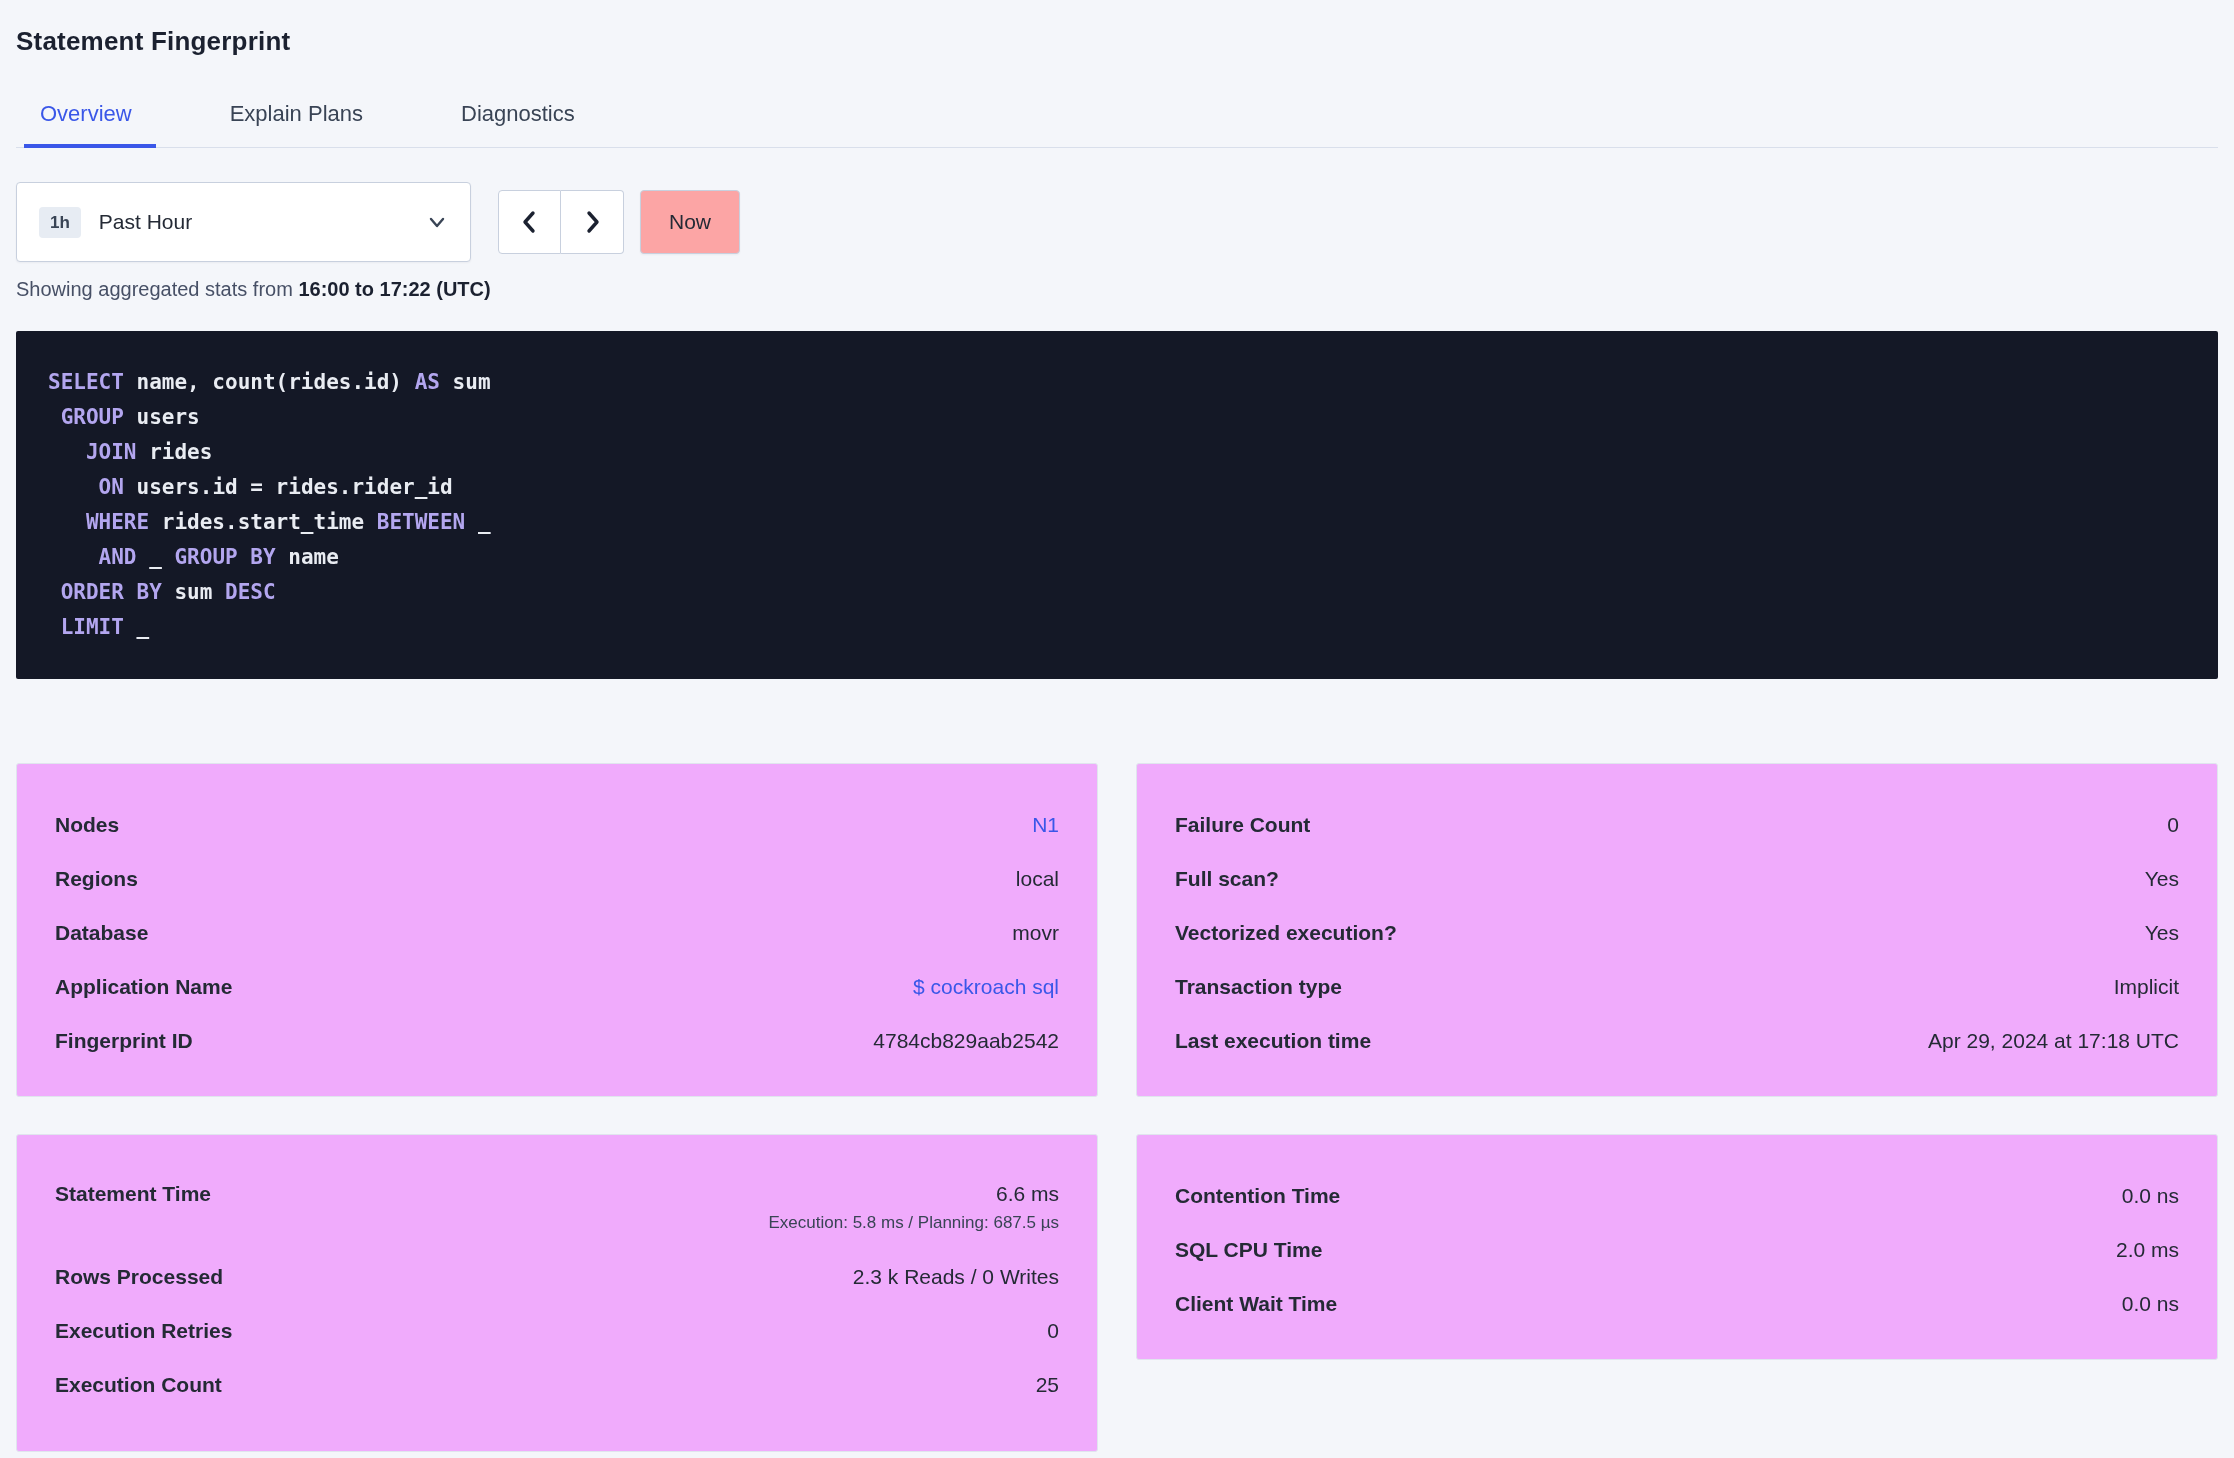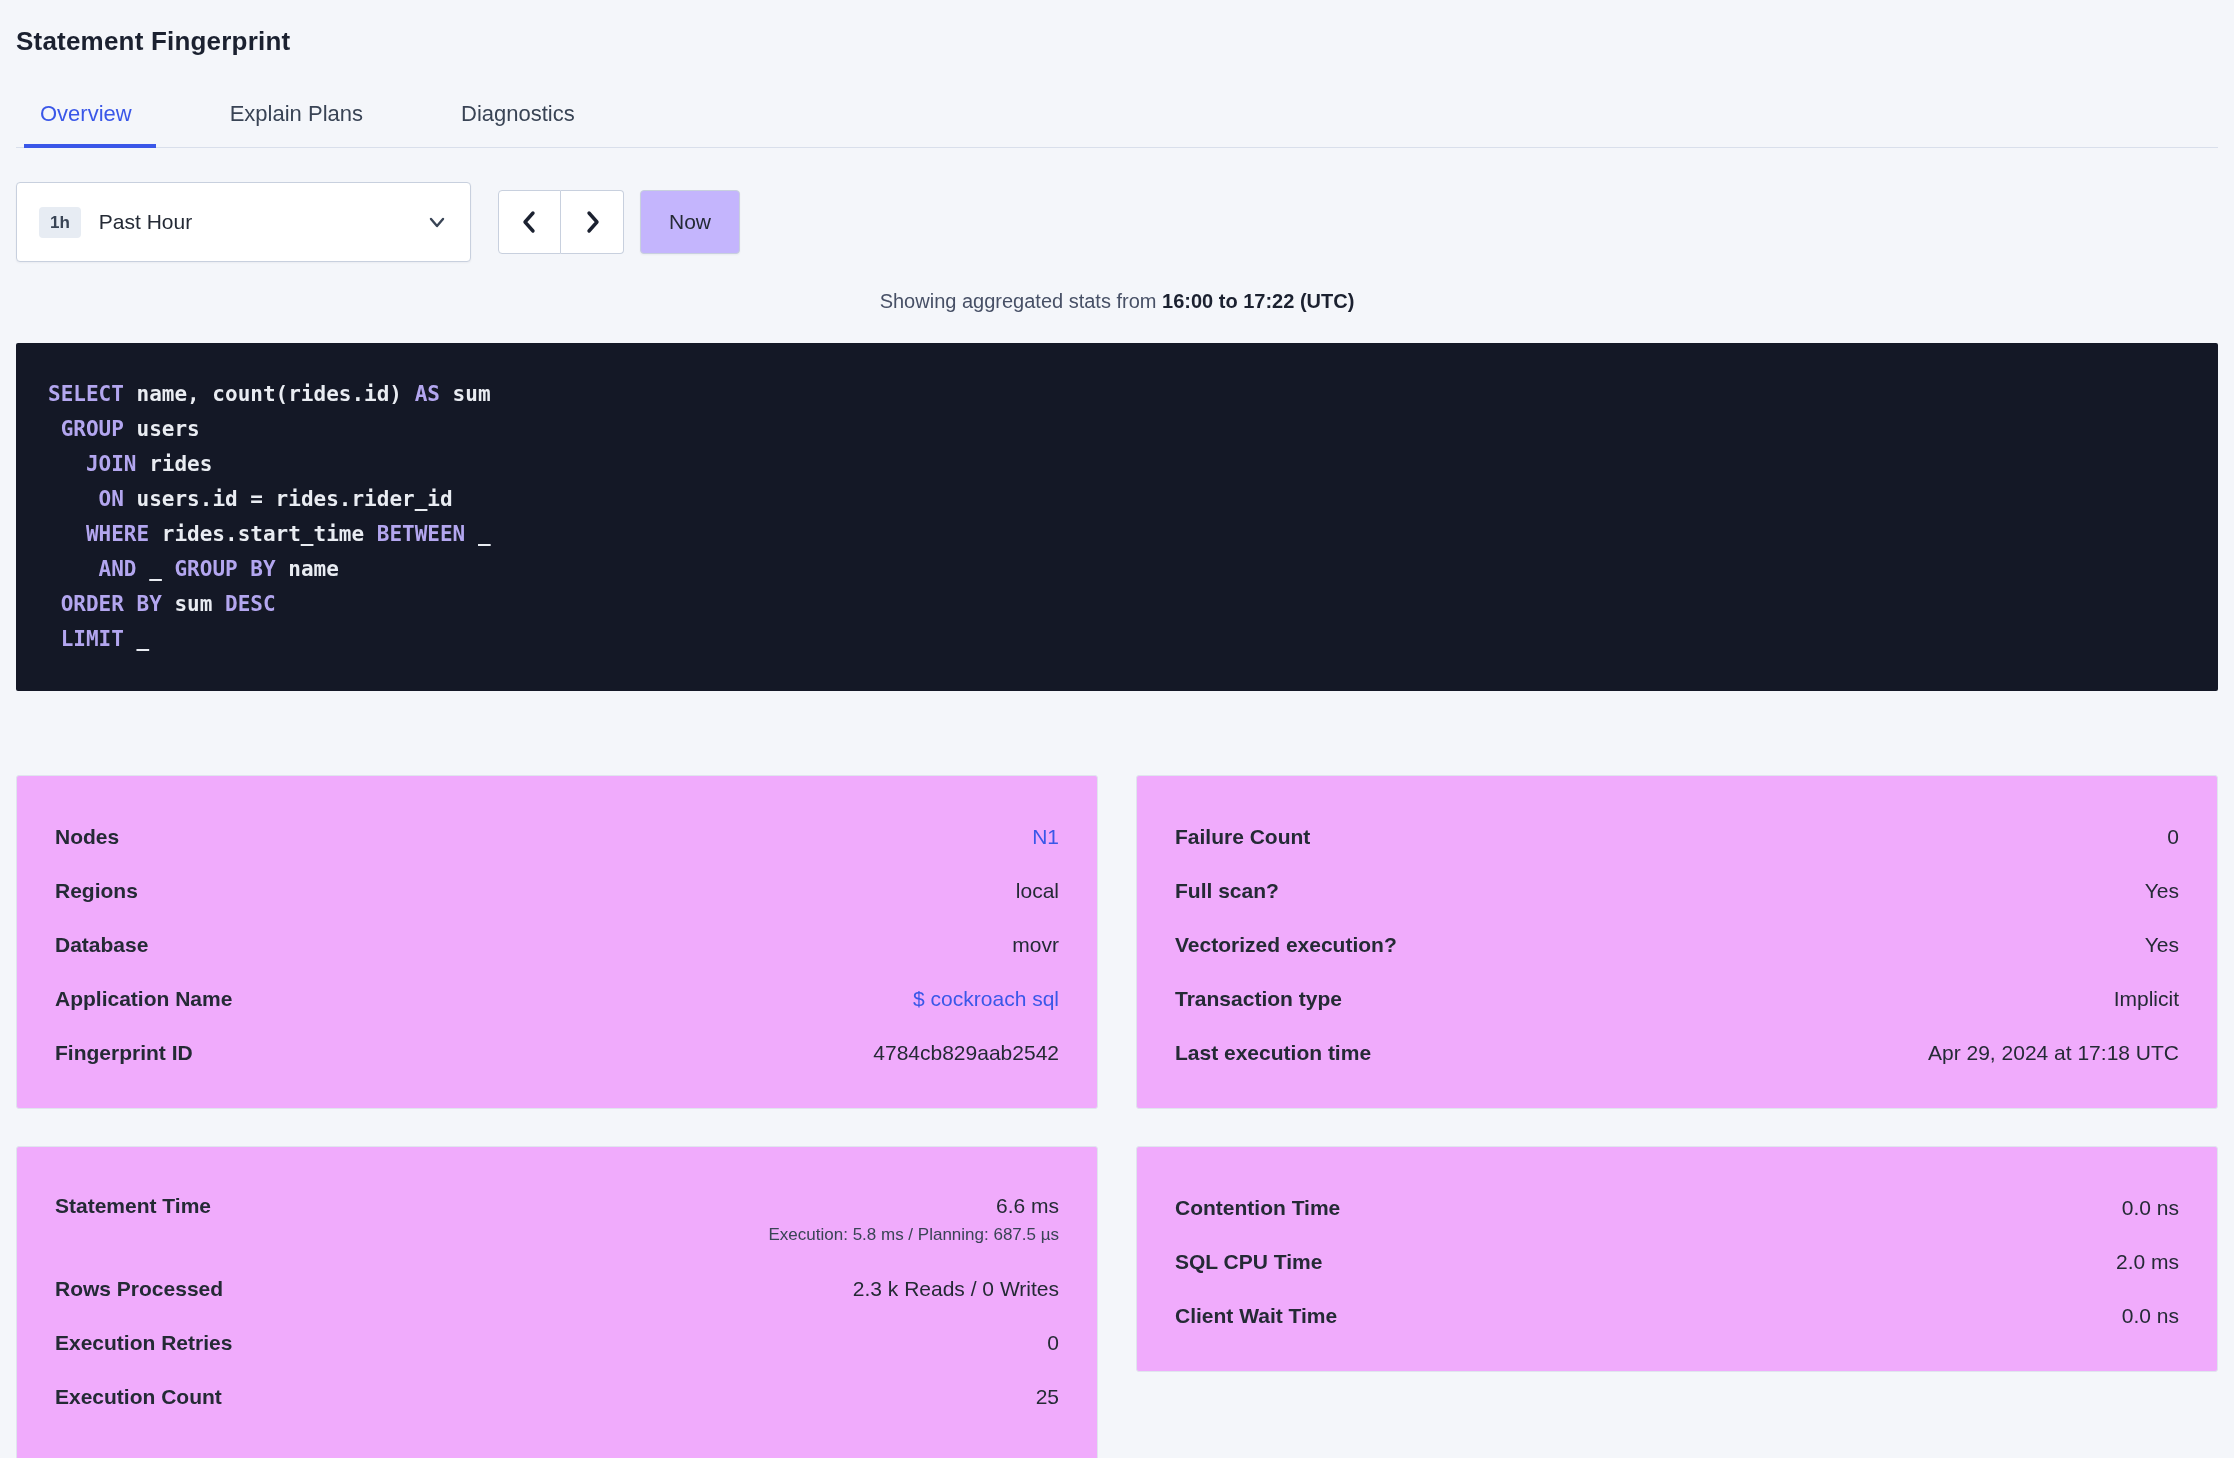--- a/index.html
+++ b/index.html
@@ -39,27 +39,27 @@
   }
   .dropdown-label { font-size:21px; color:#242a35; flex:1; }
   .nav-group { display:flex; margin-left:27px; }
   .nav-btn {
     width:63px; height:64px; background:#fff; border:1px solid #c8d0de;
     display:flex; align-items:center; justify-content:center; cursor:pointer;
   }
   .nav-btn.prev { border-radius:4px 0 0 4px; }
   .nav-btn.next { border-radius:0 4px 4px 0; border-left:none; }
   .now-btn {
-    margin-left:16px; height:64px; padding:0 28px; background:#c4b5fd; border:1px solid #c8d0de;
+    margin-left:16px; height:64px; padding:0 28px; background:#fca5a5; border:1px solid #c8d0de;
     border-radius:4px; font-size:21px; color:#242a35; cursor:pointer;
     font-family:"Liberation Sans", sans-serif;
     box-shadow:0 1px 2px rgba(36,42,53,.05);
   }
 
-  .caption { margin-top:28px; font-size:20px; color:#475066;text-align:center; }
+  .caption { margin-top:16px; font-size:20px; color:#475066; }
   .caption strong { color:#1b2130; font-weight:700; }
 
   .code {
     margin-top:30px; background:var(--code-bg); border-radius:2px;
     padding:34px 32px; 
   }
   .sql-line {
     font-family:"DejaVu Sans Mono", monospace;
     font-size:21px; font-weight:700; line-height:35px; white-space:pre; color:var(--code-text);
   }

